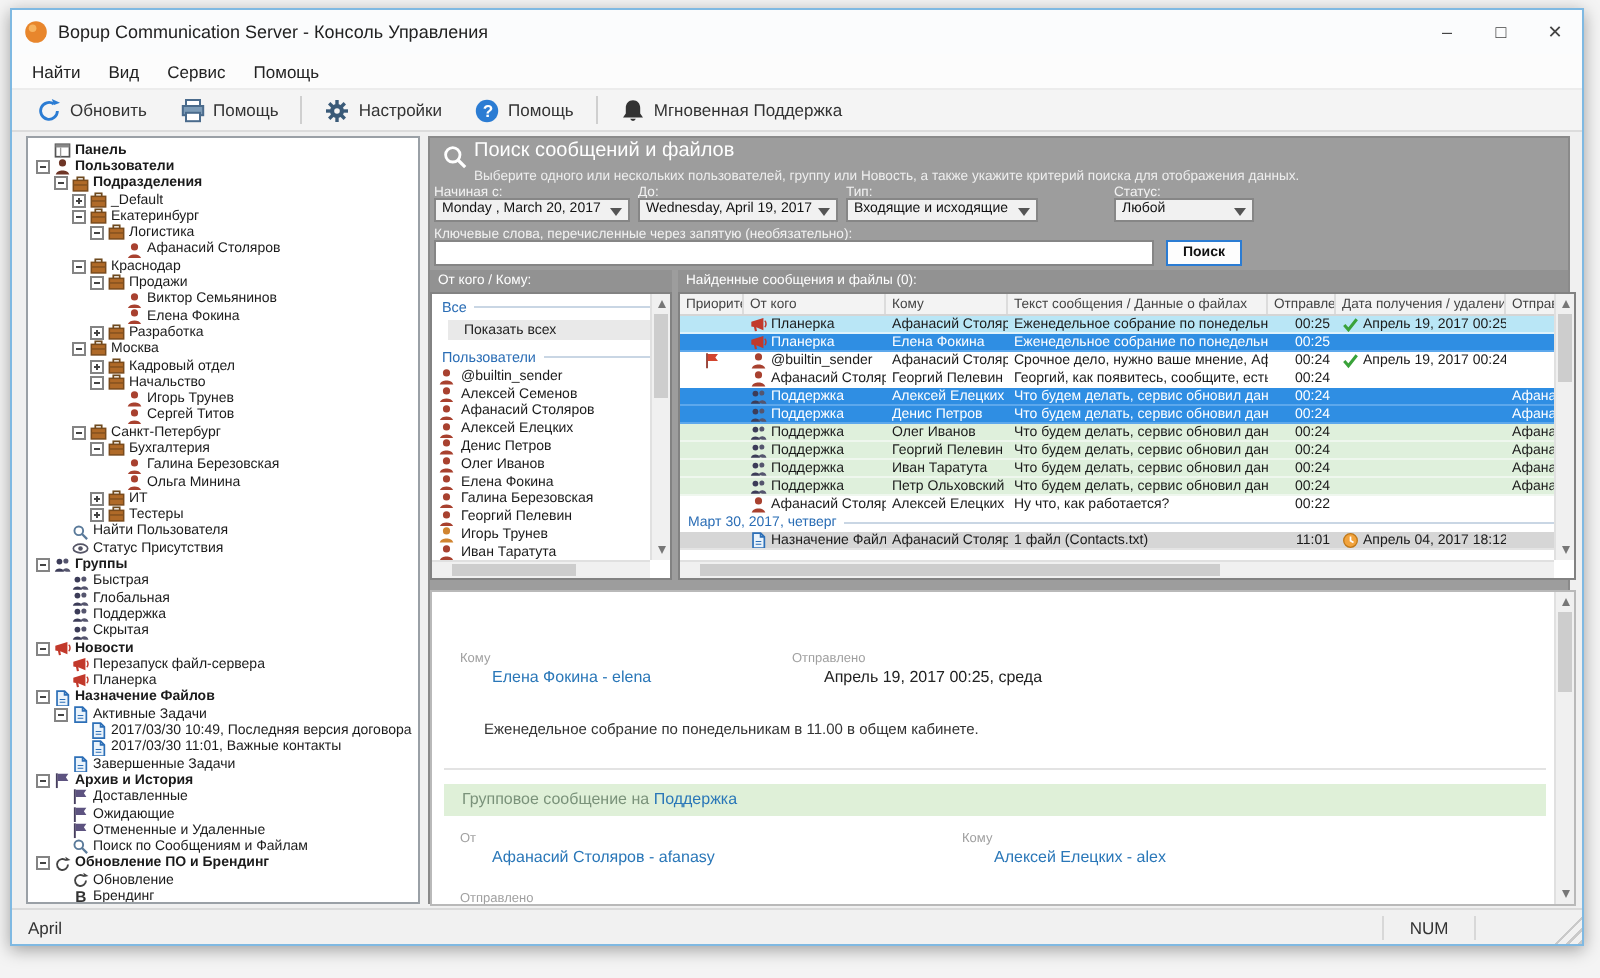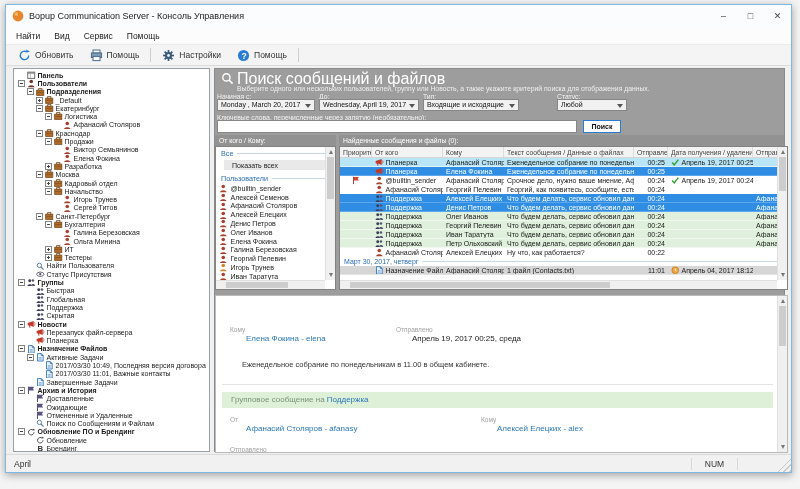--- a/index.html
+++ b/index.html
@@ -26,21 +26,21 @@
   .trow { height:8.3px; display:flex; align-items:center; font-size:7px; color:#1a1a1a; white-space:nowrap; }
   .trow .lbl { margin-left:2px; }
   .trow .bold { font-weight:bold; }
   .exp { width:7px; height:7px; border:1px solid #848484; background:#fff; position:relative; flex:0 0 auto; margin-right:2px; }
   .exp::before { content:""; position:absolute; left:1px; right:1px; top:2px; height:1px; background:#444; }
   .exp.plus::after { content:""; position:absolute; top:1px; bottom:1px; left:2px; width:1px; background:#444; }
   .expspace { width:9px; flex:0 0 auto; }
   .i { width:8.5px; height:8.5px; flex:0 0 auto; }
   
   .rightpanel { position:absolute; left:208px; top:2px; right:6px; bottom:2px; background:#9d9d9d; border:1px solid #8a8a8a; }
-  .crit-title { position:absolute; left:22px; top:1px; font-size:16px; color:#fff; }
+  .crit-title { position:absolute; left:22px; top:1px; font-size:10px; color:#fff; }
   .crit-sub { position:absolute; left:22px; top:16px; font-size:6.8px; color:#eeeeee; }
   .crit-mag { position:absolute; left:6px; top:3px; width:13px; height:13px; }
   .flabel { position:absolute; font-size:6.8px; color:#f2f2f2; top:24px; }
   .combo { position:absolute; top:30px; height:12px; background:#f1f1f1; border:1px solid #868686; font-size:7px; color:#111; line-height:10px; padding:0 13px 0 3px; white-space:nowrap; overflow:hidden; }
   .carr { position:absolute; right:3px; top:3.5px; width:0; height:0; border-left:3px solid transparent; border-right:3px solid transparent; border-top:4px solid #555; }
   .kwlabel { position:absolute; left:2px; top:45px; font-size:6.8px; color:#f2f2f2; }
   .kwinput { position:absolute; left:2px; top:51px; width:360px; height:13px; background:#fff; border:1px solid #868686; font-size:7.5px; padding:0 3px; }
   .searchbtn { position:absolute; left:368px; top:51px; width:38px; height:13px; background:#fdfdfd; border:1px solid #2b7cd3; font-size:7px; font-weight:bold; color:#111; }
   .bar { position:absolute; top:66px; height:11px; background:#929292; color:#fff; font-size:6.8px; line-height:11px; padding-left:4px; white-space:nowrap; overflow:hidden; }
   .peoplebox { position:absolute; left:0; top:77px; width:121px; height:144px; background:#fff; border:1px solid #828282; overflow:hidden; }
@@ -149,20 +149,29 @@
       <div class="toolbtn">
         <span style="display: inline-flex; flex: 0 0 auto;">
           <svg class="ti" viewBox="0 0 13 13">
             <circle cx="6.5" cy="6.5" r="5.6" fill="#2b7cd3"></circle>
             <text x="4.4" y="9.6" font-size="8.6" fill="#fff" font-weight="bold">?</text>
           </svg>
         </span>
         <span>Помощь</span>
       </div>
       <span class="tsep"></span>
+      <div class="toolbtn">
+        <span style="display: inline-flex; flex: 0 0 auto;">
+          <svg class="ti" viewBox="0 0 13 13">
+            <path d="M6.5 1.1c-2.2 0-3.6 1.7-3.6 3.8v2.9L1.5 9.7h10L10.1 7.8V4.9c0-2.1-1.4-3.8-3.6-3.8z" fill="#333"></path>
+            <path d="M5.1 10.4a1.45 1.45 0 0 0 2.8 0z" fill="#333"></path>
+          </svg>
+        </span>
+        <span>Мгновенная Поддержка</span>
+      </div>
     </div>
 
   <div class="main">
     <div class="treebox" id="treebox">
         <div class="trow" style="padding-left: 4px;">
           <span class="expspace"></span>
           <span style="display: inline-flex; flex: 0 0 auto;">
             <svg class="i" viewBox="0 0 9 9">
               <rect x="0.8" y="1.2" width="7.4" height="6.6" fill="#fff" stroke="#555" stroke-width="0.9"></rect>
               <rect x="0.8" y="1.2" width="7.4" height="1.7" fill="#888"></rect>

